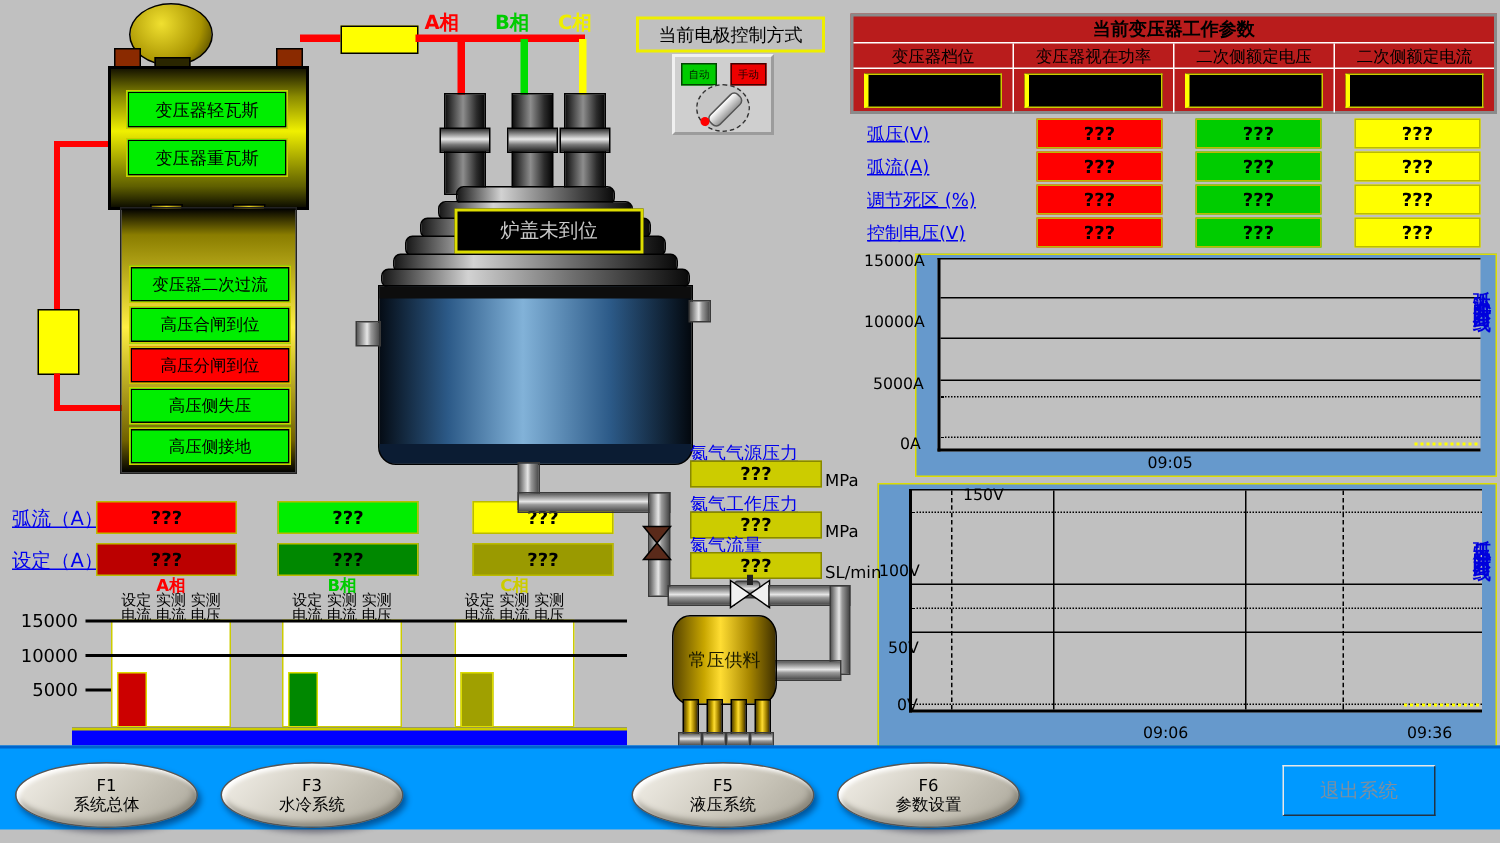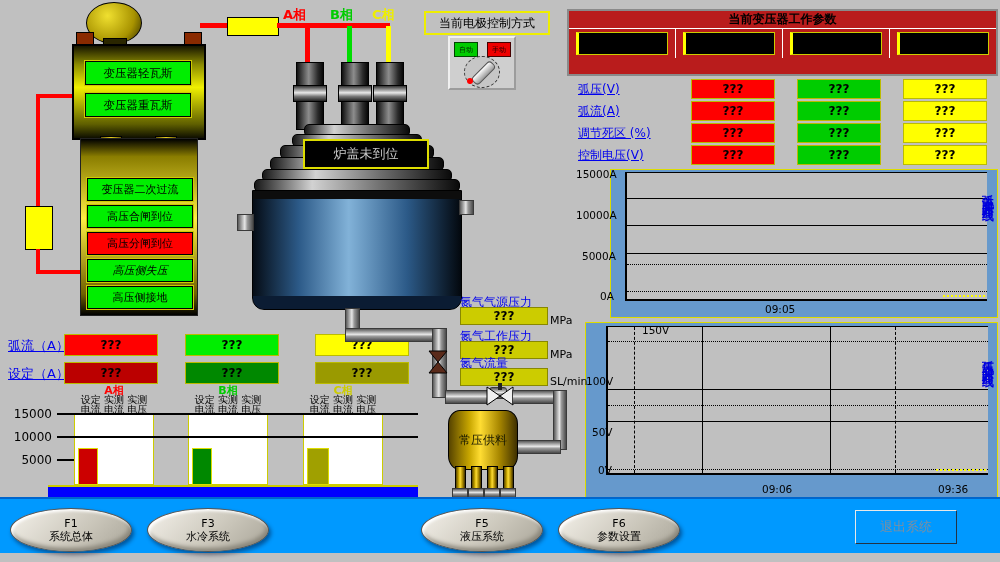--- a/index.html
+++ b/index.html
@@ -79,21 +79,21 @@
               background:linear-gradient(to bottom,#000 0%,#8a7d00 10%,#ffee44 45%,#6f6000 88%,#000 100%);"></div>
   <div class="abs ctr ind" style="top: 177px; background: rgb(0, 238, 0);">
       <span>变压器二次过流</span>
     </div>
   <div class="abs ctr ind" style="top: 204px; background: rgb(0, 238, 0);">
       <span>高压合闸到位</span>
     </div>
   <div class="abs ctr ind" style="top: 231px; background: rgb(255, 0, 0);">
       <span>高压分闸到位</span>
     </div>
-  <div class="abs ctr ind" style="top: 258px; background: rgb(0, 238, 0); font-style: italic;">
+  <div class="abs ctr ind" style="top: 258px; background: rgb(0, 238, 0);">
       <span>高压侧失压</span>
     </div>
   <div class="abs ctr ind" style="top: 285px; background: rgb(0, 238, 0);">
       <span>高压侧接地</span>
     </div>
 
   <div class="abs electrode" style="left:296px;top:62px;width:26px;height:66px;">
     <div class="ering" style="top:22px;"></div>
   </div>
   <div class="abs electrode" style="left:341px;top:62px;width:26px;height:66px;">
@@ -134,20 +134,34 @@
     <div class="abs" style="left:14px;top:18px;width:34px;height:30px;border:1px dashed #333;border-radius:50%;background:#c6c6c6;">
       <div class="abs" style="left:5px;top:11px;width:25px;height:8px;border-radius:4px;border:1px solid #555;
                   background:linear-gradient(to bottom,#fff,#9a9a9a);transform:rotate(-45deg);"></div>
       <div class="abs" style="left:2px;top:21px;width:6px;height:6px;border-radius:50%;background:#ff0000;"></div>
     </div>
   </div>
 
   <div class="abs" style="left:567px;top:9px;width:431px;height:67px;background:#b91c1c;border:2px solid #8a8a8a;box-sizing:border-box;">
     <div class="ctr" style="width:100%;height:17px;border-bottom:1px solid #fff;font-size:12px;font-weight:bold;">
       <span>当前变压器工作参数</span>
+    </div>
+    <div style="display:flex;height:17px;">
+      <div class="ctr" style="flex:1;border-right:1px solid #fff;border-bottom:1px solid #fff;font-size:11px;">
+          <span>变压器档位</span>
+        </div>
+      <div class="ctr" style="flex:1;border-right:1px solid #fff;border-bottom:1px solid #fff;font-size:11px;">
+          <span>变压器视在功率</span>
+        </div>
+      <div class="ctr" style="flex:1;border-right:1px solid #fff;border-bottom:1px solid #fff;font-size:11px;">
+          <span>二次侧额定电压</span>
+        </div>
+      <div class="ctr" style="flex:1;border-bottom:1px solid #fff;font-size:11px;">
+          <span>二次侧额定电流</span>
+        </div>
     </div>
     <div style="display:flex;height:29px;">
       <div class="ctr" style="flex:1;border-right:1px solid #fff;">
         <div class="ctr" style="width:88px;height:21px;background:#000;border:1px solid #cccc00;border-left:3px solid #ffff00;color:#fff;font-size:11px;">
             <span></span>
           </div>
       </div>
       <div class="ctr" style="flex:1;border-right:1px solid #fff;">
         <div class="ctr" style="width:88px;height:21px;background:#000;border:1px solid #cccc00;border-left:3px solid #ffff00;color:#fff;font-size:11px;">
             <span></span>

